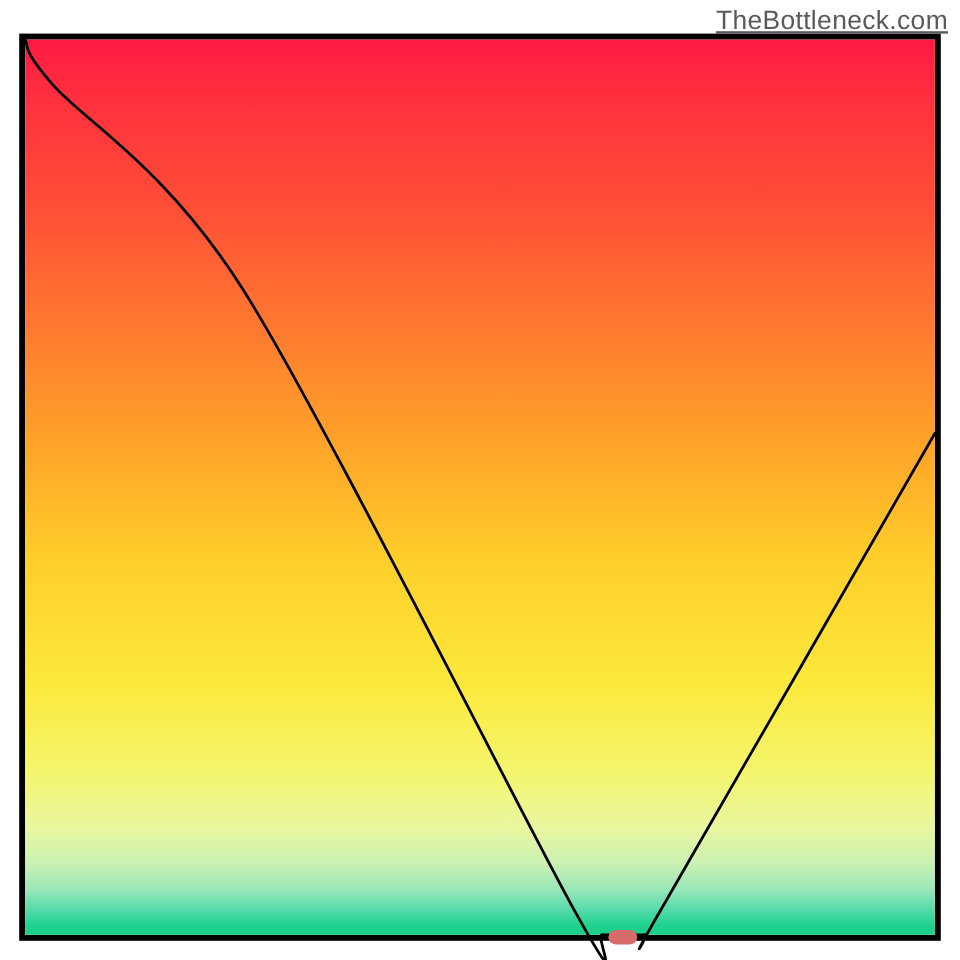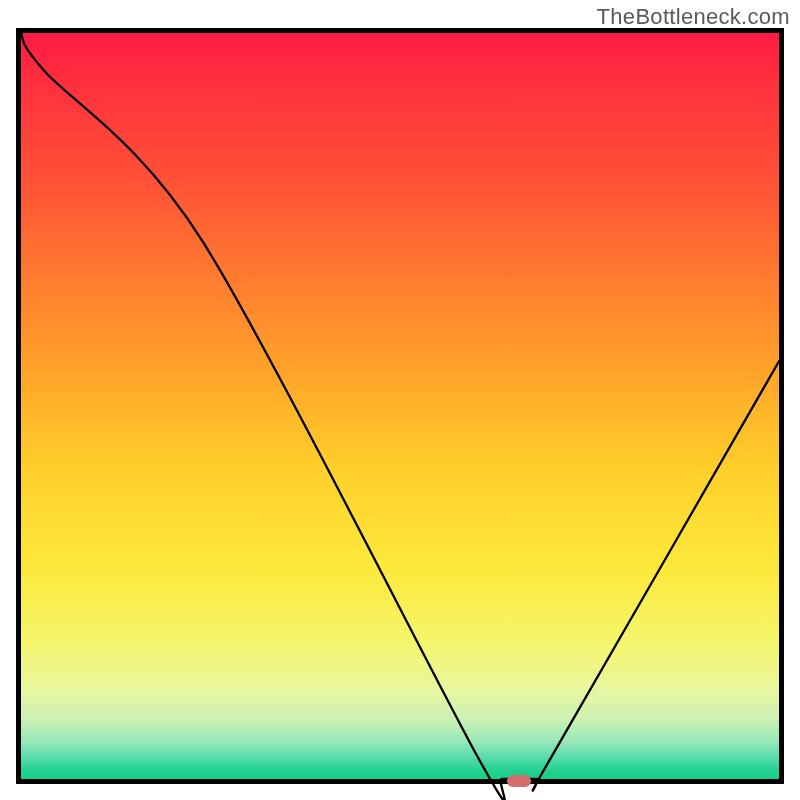--- a/index.html
+++ b/index.html
@@ -19,20 +19,21 @@
   .watermark {
     position: absolute;
     top: 4px;
     right: 10px;
     color: #5a5a5a;
     font-size: 22px;
     font-weight: 500;
     letter-spacing: 0.3px;
     z-index: 50;
     user-select: none;
+    text-decoration: underline;
   }
   .plot-frame {
     position: absolute;
     left: 16px;
     top: 28px;
     width: 768px;
     height: 756px;
     box-sizing: border-box;
     border: 5px solid #000;
     background: transparent;

